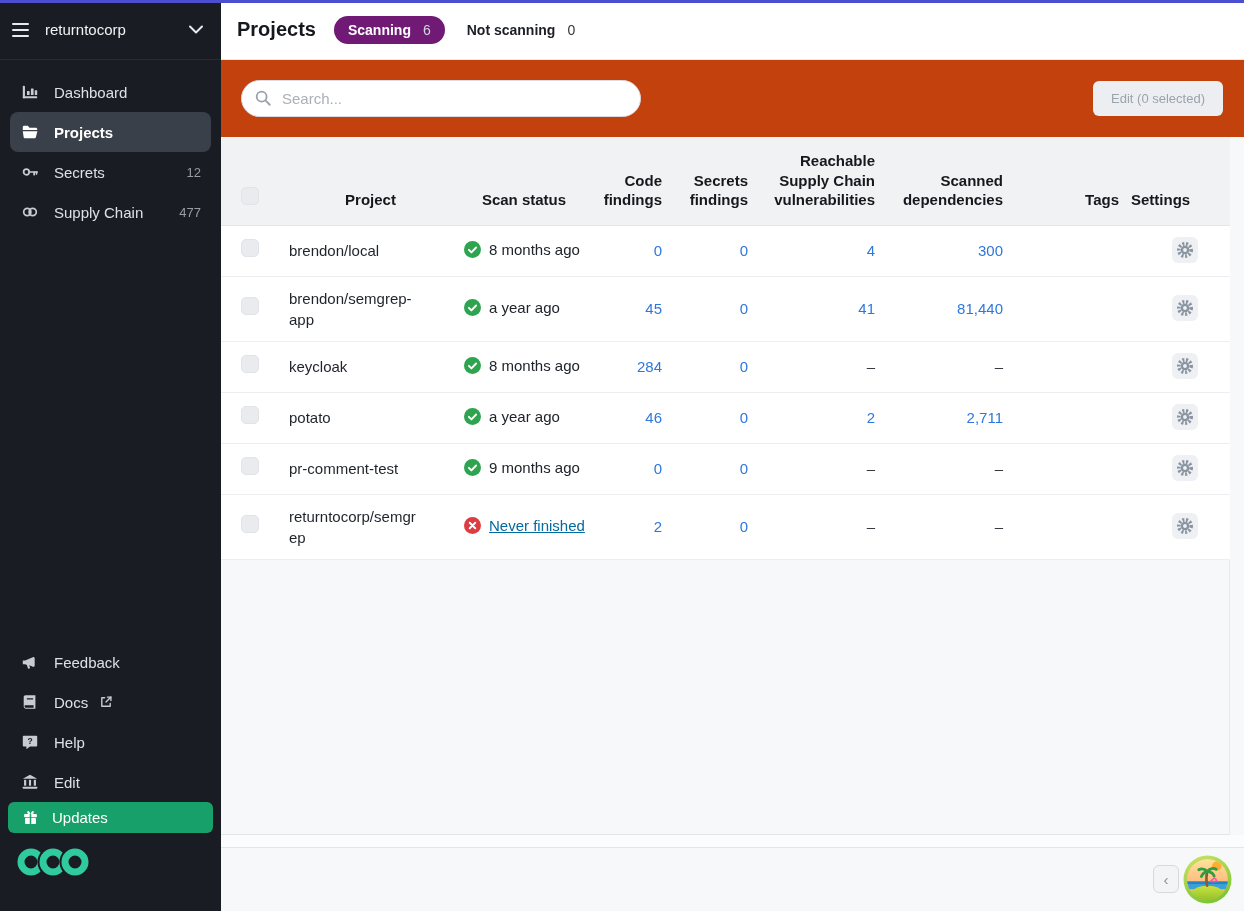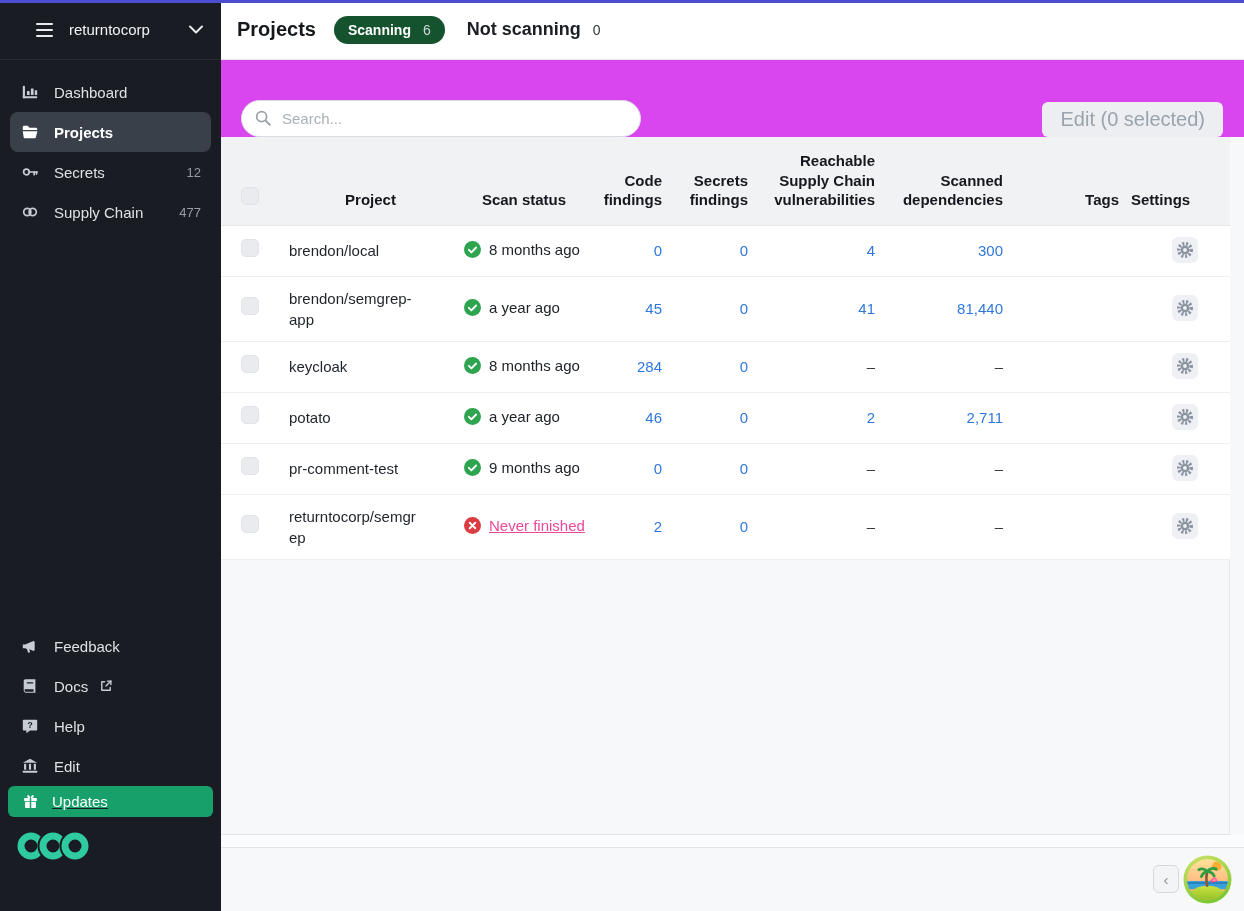--- a/index.html
+++ b/index.html
@@ -3,69 +3,69 @@
 <meta charset="utf-8">
 <style>
   * { box-sizing: border-box; margin: 0; padding: 0; }
   html,body { width:1244px; height:911px; overflow:hidden; }
   body { font-family:"Liberation Sans", sans-serif; background:#f7f8f9; color:#1c2128; }
 
   .top-strip { position:fixed; top:0; left:0; width:1244px; height:3px; background:#4a4ecf; z-index:60; }
 
   
   .sidebar { position:fixed; left:0; top:0; width:221px; height:911px; background:#191c22; display:flex; flex-direction:column; z-index:10; }
-  .sb-head { height:60px; display:flex; align-items:center; padding:0 18px 0 36px; border-bottom:1px solid #282c33; flex:0 0 auto; }
+  .sb-head { height:60px; display:flex; align-items:center; padding:0 18px 0 12px; border-bottom:1px solid #282c33; flex:0 0 auto; }
   .sb-head .org { color:#f2f3f5; font-size:15px; margin-left:16px; }
   .sb-head .spacer { flex:1; }
   .icon { display:inline-flex; align-items:center; justify-content:center; }
   .sb-nav { padding-top:12px; }
   .sb-item { height:40px; display:flex; align-items:center; padding:0 20px; color:#dde0e5; font-size:15px; cursor:pointer; }
   .sb-item .icon { width:20px; margin-right:14px; color:#c7ccd3; }
   .sb-item .count { margin-left:auto; color:#969da7; font-size:13px; }
   .sb-item.active { background:#3a4049; margin:0 10px; padding:0 10px; border-radius:8px; font-weight:bold; color:#ffffff; }
   .sb-item.active .icon { color:#ffffff; }
-  .sb-bottom { margin-top:auto; padding-bottom:24px;text-decoration:underline; }
+  .sb-bottom { margin-top:auto; padding-bottom:8px; }
   .sb-item.updates { background:#17a069; margin:0 8px; padding:0 12px; height:31px; border-radius:6px; color:#ffffff; }
   .sb-item.updates .icon { color:#ffffff; margin-right:12px; }
   .ext-icon { margin-left:8px; color:#c7ccd3; }
   .sb-logo { padding:14px 0 22px 16px; }
 
   
   .main { margin-left:221px; }
   .page-header { height:60px; background:#ffffff; border-bottom:1px solid #e6e8eb; display:flex; align-items:center; padding-left:16px; }
   .page-title { font-size:20px; font-weight:bold; color:#15181d; }
-  .pill { background:#14532d; border-radius:999px; height:28px; display:flex; align-items:center; padding:0 14px; margin-left:18px; cursor:pointer; }
+  .pill { background:#701a75; border-radius:999px; height:28px; display:flex; align-items:center; padding:0 14px; margin-left:18px; cursor:pointer; }
   .pill .lbl { color:#ffffff; font-size:14px; font-weight:bold; }
   .pill .cnt { color:#d2d6dc; font-size:14px; margin-left:12px; }
   .plain-tab { display:flex; align-items:center; margin-left:22px; cursor:pointer; }
-  .plain-tab .lbl { color:#1b1f25; font-size:18px; font-weight:bold; }
+  .plain-tab .lbl { color:#1b1f25; font-size:14px; font-weight:bold; }
   .plain-tab .cnt { color:#30353c; font-size:14px; margin-left:12px; }
 
-  .toolbar { height:77px; display:flex; align-items:flex-end; padding:0 21px 0 20px; background:#d946ef; }
+  .toolbar { height:77px; display:flex; align-items:center; padding:0 21px 0 20px; background:#c2410c; }
   .search-wrap { position:relative; width:400px; }
   .search-wrap .icon { position:absolute; left:13px; top:9px; color:#9aa1ab; }
   .search-input { width:400px; height:37px; border:1px solid #d9dce1; border-radius:19px; padding:0 14px 0 40px; font-size:15px; color:#1c2128; background:#ffffff; outline:none; font-family:"Liberation Sans",sans-serif; }
   .search-input::placeholder { color:#aab0b8; }
-  .edit-btn { margin-left:auto; height:35px; padding:0 18px; background:#eceef1; border:none; border-radius:6px; color:#9ba3ad; font-size:20px; font-family:"Liberation Sans",sans-serif; cursor:default; }
+  .edit-btn { margin-left:auto; height:35px; padding:0 18px; background:#eceef1; border:none; border-radius:6px; color:#9ba3ad; font-size:13px; font-family:"Liberation Sans",sans-serif; cursor:default; }
 
   .table-card { margin-right:14px; min-height:698px; background:#f7f8f9; border-right:1px solid #e7e9ec; border-bottom:1px solid #e3e5e9; }
   table { border-collapse:collapse; table-layout:fixed; width:1009px; font-size:15px; }
   col.w0{width:62px} col.w1{width:175px} col.w2{width:132px} col.w3{width:78px} col.w4{width:86px} col.w5{width:127px} col.w6{width:128px} col.w7{width:116px} col.w8{width:105px}
   thead th { background:#f0f2f4; vertical-align:bottom; padding:14px 6px 15px 6px; font-weight:bold; color:#15181d; line-height:1.3; border-bottom:1px solid #e4e6e9; }
   th.t-left { text-align:center; } th.t-right { text-align:right; }
   th.c-tags-h { text-align:right; padding-left:28px; }
   th.c-settings-h { text-align:left; padding-right:22px; }
   tbody td { background:#ffffff; border-bottom:1px solid #eceef1; padding:11px 6px; vertical-align:middle; line-height:1.4; }
   td.c-check, th.c-check { padding-left:20px; text-align:left; }
   .checkbox { display:inline-block; width:18px; height:18px; border-radius:5px; background:#e9ebef; border:1px solid #e0e3e8; cursor:pointer; }
   td.c-project { padding-right:40px; color:#1f242b; overflow-wrap:break-word; }
   td.c-status { white-space:nowrap; }
   .st-icon { display:inline-block; vertical-align:-3px; margin-right:8px; }
   .st-text { color:#20252b; }
-  .st-link { color:#ec4899; text-decoration:underline; cursor:pointer; }
+  .st-link { color:#0369a1; text-decoration:underline; cursor:pointer; }
   td.c-num { text-align:right; }
   .num-link { color:#2e77dd; text-decoration:none; cursor:pointer; }
   .dash { color:#343a40; }
   td.c-settings { text-align:right; padding-right:32px; }
   .gear-btn { width:26px; height:26px; border:none; border-radius:6px; background:#eef0f3; display:inline-flex; align-items:center; justify-content:center; cursor:pointer; padding:0; }
 
   .footer-strip { height:13px; background:#fbfcfd; border-bottom:1px solid #e3e5e9; }
   .pagination { height:62px; display:flex; align-items:center; justify-content:flex-end; padding-right:12px; }
   .page-prev { width:26px; height:28px; border:1px solid #d5d9de; border-radius:6px; background:#f3f4f6; color:#8a919c; font-size:15px; margin-right:4px; cursor:pointer; line-height:1; }
   .island { width:49px; height:49px; cursor:pointer; }

